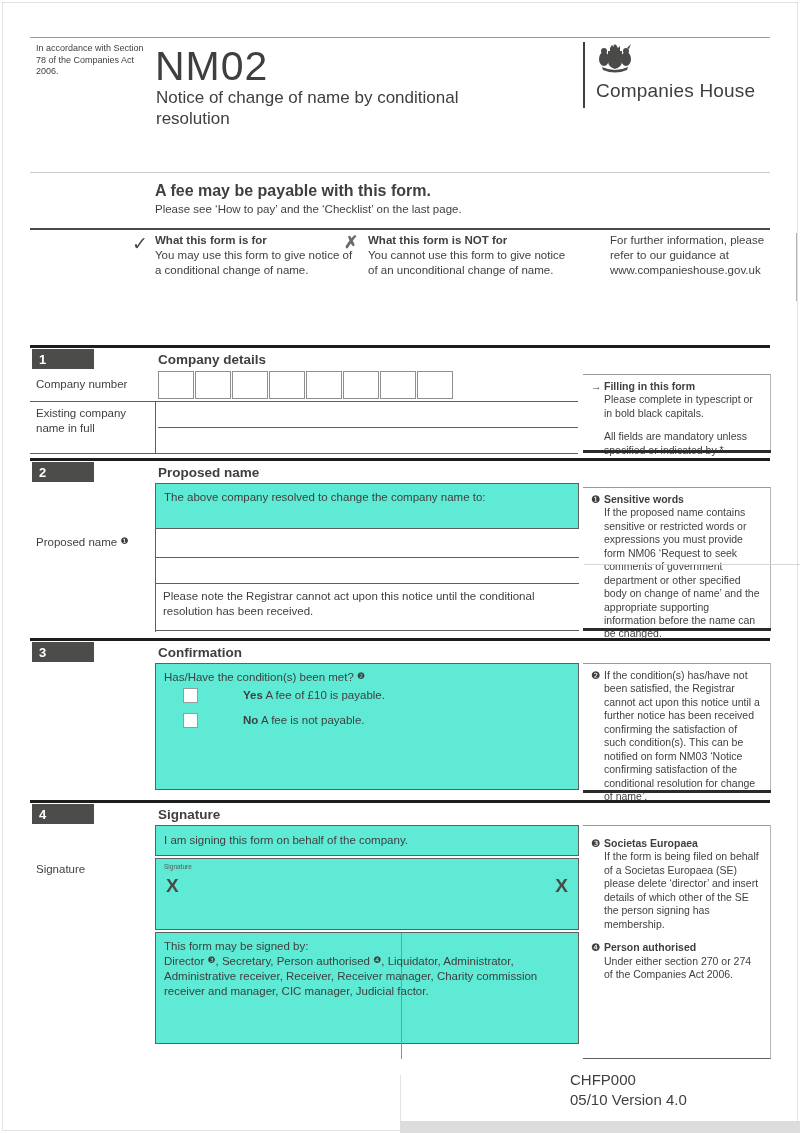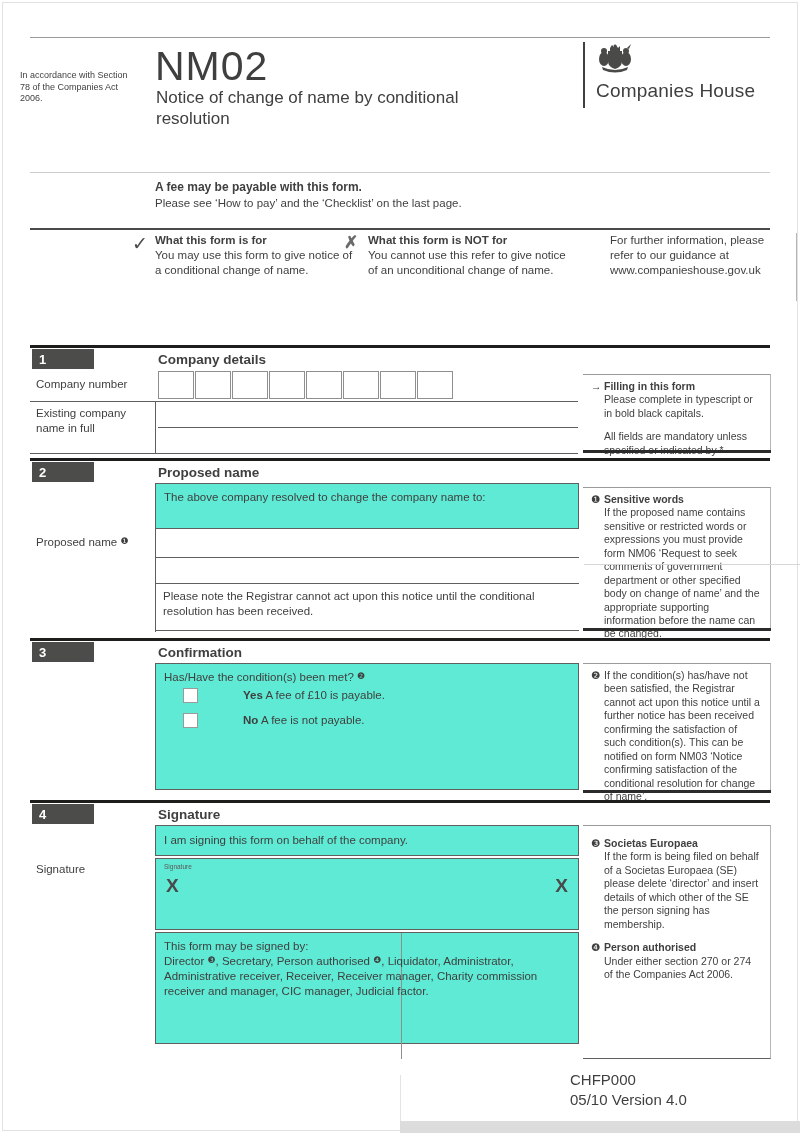--- a/index.html
+++ b/index.html
@@ -14,21 +14,21 @@
   .vline { position:absolute; background:#5f5f5f; width:1px; }
 
   .small-ref { font-size:9px; line-height:1.3; }
   .form-code { font-size:41px; font-weight:400; letter-spacing:1px; line-height:1; }
   .form-title { font-size:17px; line-height:1.22; }
   .brand-wrap { border-left:2px solid #3f3f3e; padding-left:11px; height:66px; }
   .brand-name { font-size:19px; letter-spacing:0.2px; margin-top:2px; }
 
   .b { font-weight:bold; }
   .body-txt { font-size:11.5px; line-height:1.3; }
-  .fee-bold { font-size:12px; font-weight:bold; line-height:1.45; }
+  .fee-bold { font-size:16px; font-weight:bold; line-height:1.45; }
 
   .tick { font-size:19px; color:#4a4a4a; }
   .cross { font-size:17px; color:#6a6a6a; font-weight:bold; }
 
   .badge { position:absolute; left:32px; width:62px; height:20px; background:#4c4c4a; color:#ffffff;
            font-size:13px; font-weight:bold; padding:3px 0 0 7px; }
   .sec-title { position:absolute; left:158px; font-size:13.5px; font-weight:bold; }
   .label { font-size:11.5px; line-height:1.3; }
 
   .numbox { width:36px; height:28px; border:1px solid #8f8f8f; background:#fff; display:inline-block; margin-right:1px; }
@@ -50,21 +50,21 @@
   .xmark { font-size:19px; font-weight:600; color:#4a4a4a; }
   .footer-txt { font-size:15px; line-height:1.35; }
 </style>
 </head>
 <body>
 
 <div class="page">
   <div class="frame"></div>
 
   <div class="rule" style="top:37px; left:30px; width:740px;"></div>
-  <div class="abs small-ref" style="left:20px; top:43px; width:115px;margin-top:27px;">In accordance with Section 78 of the Companies Act 2006.</div>
+  <div class="abs small-ref" style="left:36px; top:43px; width:115px;">In accordance with Section 78 of the Companies Act 2006.</div>
   <div class="abs form-code" style="left:155px; top:46px;">NM02</div>
   <div class="abs form-title" style="left:156px; top:88px; width:335px;">Notice of change of name by conditional resolution</div>
 
   <div class="abs brand-wrap" style="left:583px; top:42px;">
     <span style="display:block; height:36px;">
       <svg width="36" height="34" viewBox="0 0 36 34" fill="#4a4a48">
         <path d="M14 6 l2-3 2 2 2-2 2 3 2-2 0 5 -10 0 z"></path>
         <circle cx="19" cy="4" r="1.4"></circle>
         <ellipse cx="8" cy="17" rx="5" ry="7"></ellipse>
         <circle cx="8" cy="9" r="3"></circle>
@@ -86,21 +86,21 @@
 
   <div class="rule-dark" style="top:228px; left:30px; width:740px; height:2px;"></div>
   <div class="abs tick" style="left:132px; top:232px;">✓</div>
   <div class="abs" style="left:155px; top:233px; width:200px;">
     <div class="body-txt b">What this form is for</div>
     <div class="body-txt">You may use this form to give notice of a conditional change of name.</div>
   </div>
   <div class="abs cross" style="left:344px; top:232px;">✗</div>
   <div class="abs" style="left:368px; top:233px; width:200px;">
     <div class="body-txt b">What this form is NOT for</div>
-    <div class="body-txt">You cannot use this refer to give notice of an unconditional change of name.</div>
+    <div class="body-txt">You cannot use this form to give notice of an unconditional change of name.</div>
   </div>
   <div class="abs body-txt" style="left:610px; top:233px; width:187px; padding-right:18px; border-right:1px solid #b5b5b5; height:68px;">For further information, please refer to our guidance at www.companieshouse.gov.uk</div>
 
   <div class="bar" style="top:345px; left:30px; width:740px;"></div>
   <div class="badge" style="top:349px;">1</div>
   <div class="sec-title" style="top:352px;">Company details</div>
 
   <div class="abs label" style="left:36px; top:377px;">Company number</div>
   <div class="abs" style="left:158px; top:371px; white-space:nowrap;">
     <span class="numbox"></span><span class="numbox"></span><span class="numbox"></span><span class="numbox"></span><span class="numbox"></span><span class="numbox"></span><span class="numbox"></span><span class="numbox"></span>

